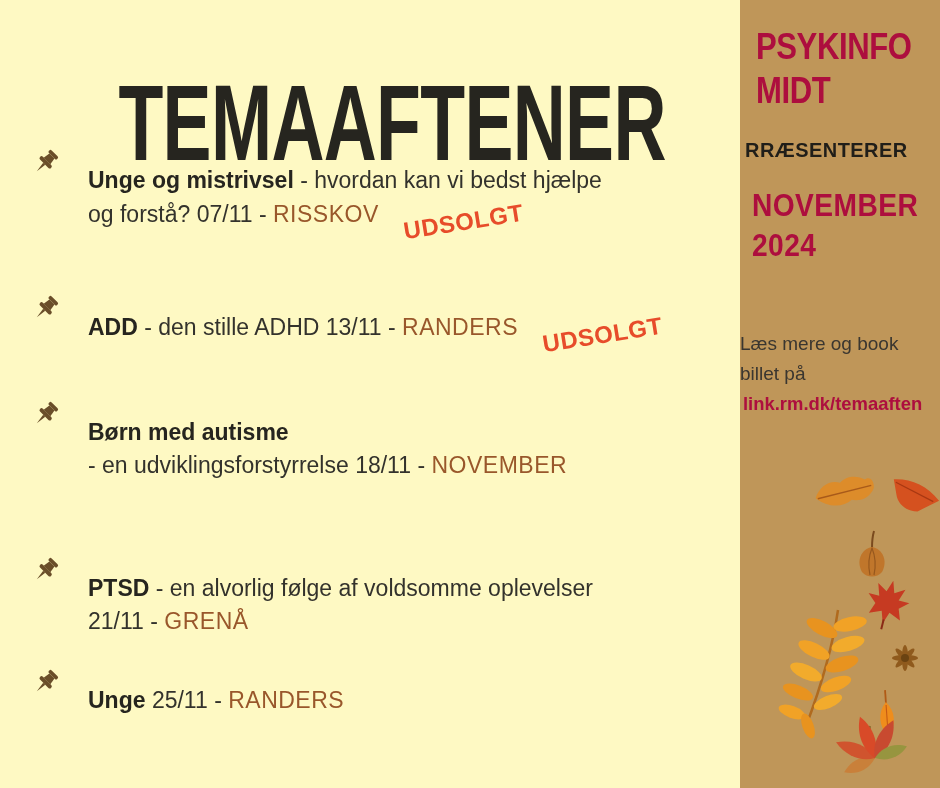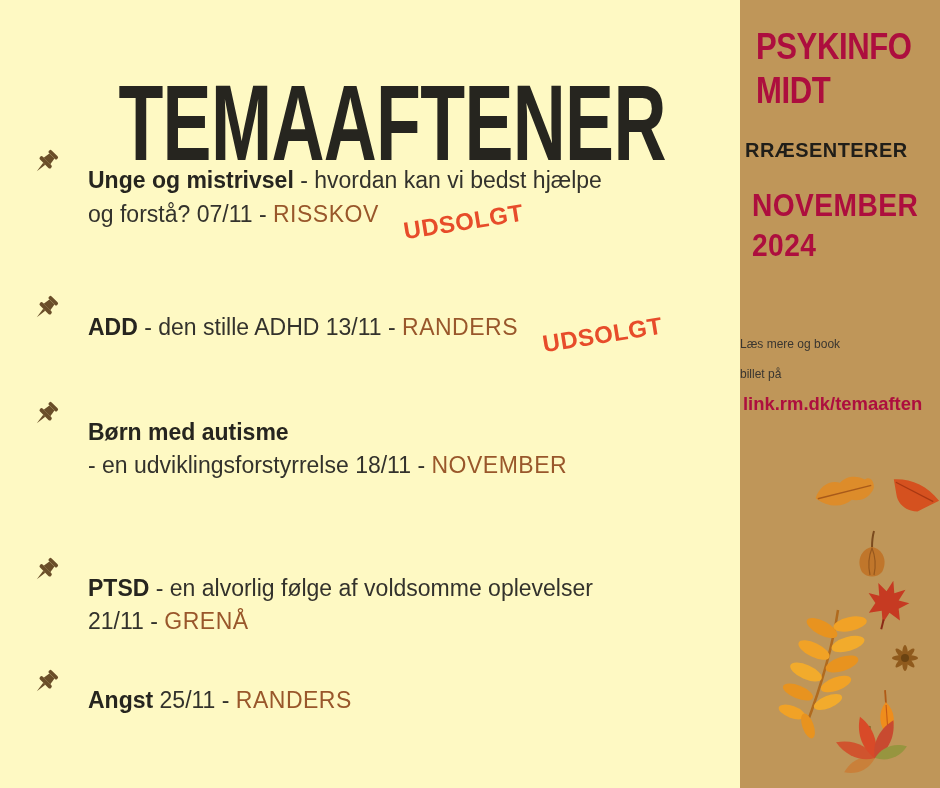--- a/index.html
+++ b/index.html
@@ -16,21 +16,21 @@
   .eloc{font-weight:400;color:#99572b;letter-spacing:.5px;}
   .soldout{display:inline-block;font-weight:700;color:#e74c2a;font-size:24px;letter-spacing:.5px;
            transform:translateY(8px) rotate(-9deg);margin-left:24px;}
   .sidebar{position:relative;width:200px;height:100%;flex:none;background:#bf9659;text-align:left;overflow:hidden;}
   .brand{margin-top:25px;font-size:37px;line-height:44px;font-weight:700;color:#ad0e3e;
          transform:scaleX(0.84);letter-spacing:-.5px;}
   .presents{margin-top:24px;font-size:21px;line-height:26px;font-weight:600;color:#201e19;
             transform:scaleX(0.95);letter-spacing:.5px;}
   .month{margin-top:22px;font-size:32px;line-height:40px;font-weight:700;color:#ad0e3e;
          transform:scaleX(0.88);letter-spacing:.5px;}
-  .cta{margin-top:64px;font-size:12px;line-height:30px;color:#3a3630;}
+  .cta{margin-top:64px;font-size:19px;line-height:30px;color:#3a3630;}
   .link{margin-top:3px;font-size:19px;line-height:24px;font-weight:600;color:#ad0e3e;
         transform:scaleX(0.97);cursor:pointer;text-decoration:none;display:block;}
   .leaves{position:absolute;left:0;top:430px;width:200px;height:358px;}
 </style>
 </head>
 <body>
 
 <div class="poster">
 
   <div class="main">
@@ -96,21 +96,21 @@
       <span class="pin">
         <svg viewBox="0 0 36 36" width="36" height="36">
           <g fill="#6a4e29" transform="rotate(45 18 18)">
             <rect x="12.2" y="4.4" width="11.6" height="3.8" rx="1.6"></rect>
             <path d="M14.4 8.2 h7.2 l1.1 7 h-9.4 z"></path>
             <rect x="10.2" y="15.1" width="15.6" height="4" rx="1.9"></rect>
             <path d="M16.5 19.1 h3 L18 29.6 z"></path>
           </g>
         </svg>
       </span>
-      <p class="etext"><span class="eb">Angst</span><span> 25/11 - </span><span class="eloc">RANDERS</span></p>
+      <p class="etext"><span class="eb">Unge</span><span> 25/11 - </span><span class="eloc">RANDERS</span></p>
     </div>
   </div>
 
   <aside class="sidebar">
     <div class="brand">
       <div>PSYKINFO</div>
       <div>MIDT</div>
     </div>
     <div class="presents">RRÆSENTERER</div>
     <div class="month">

